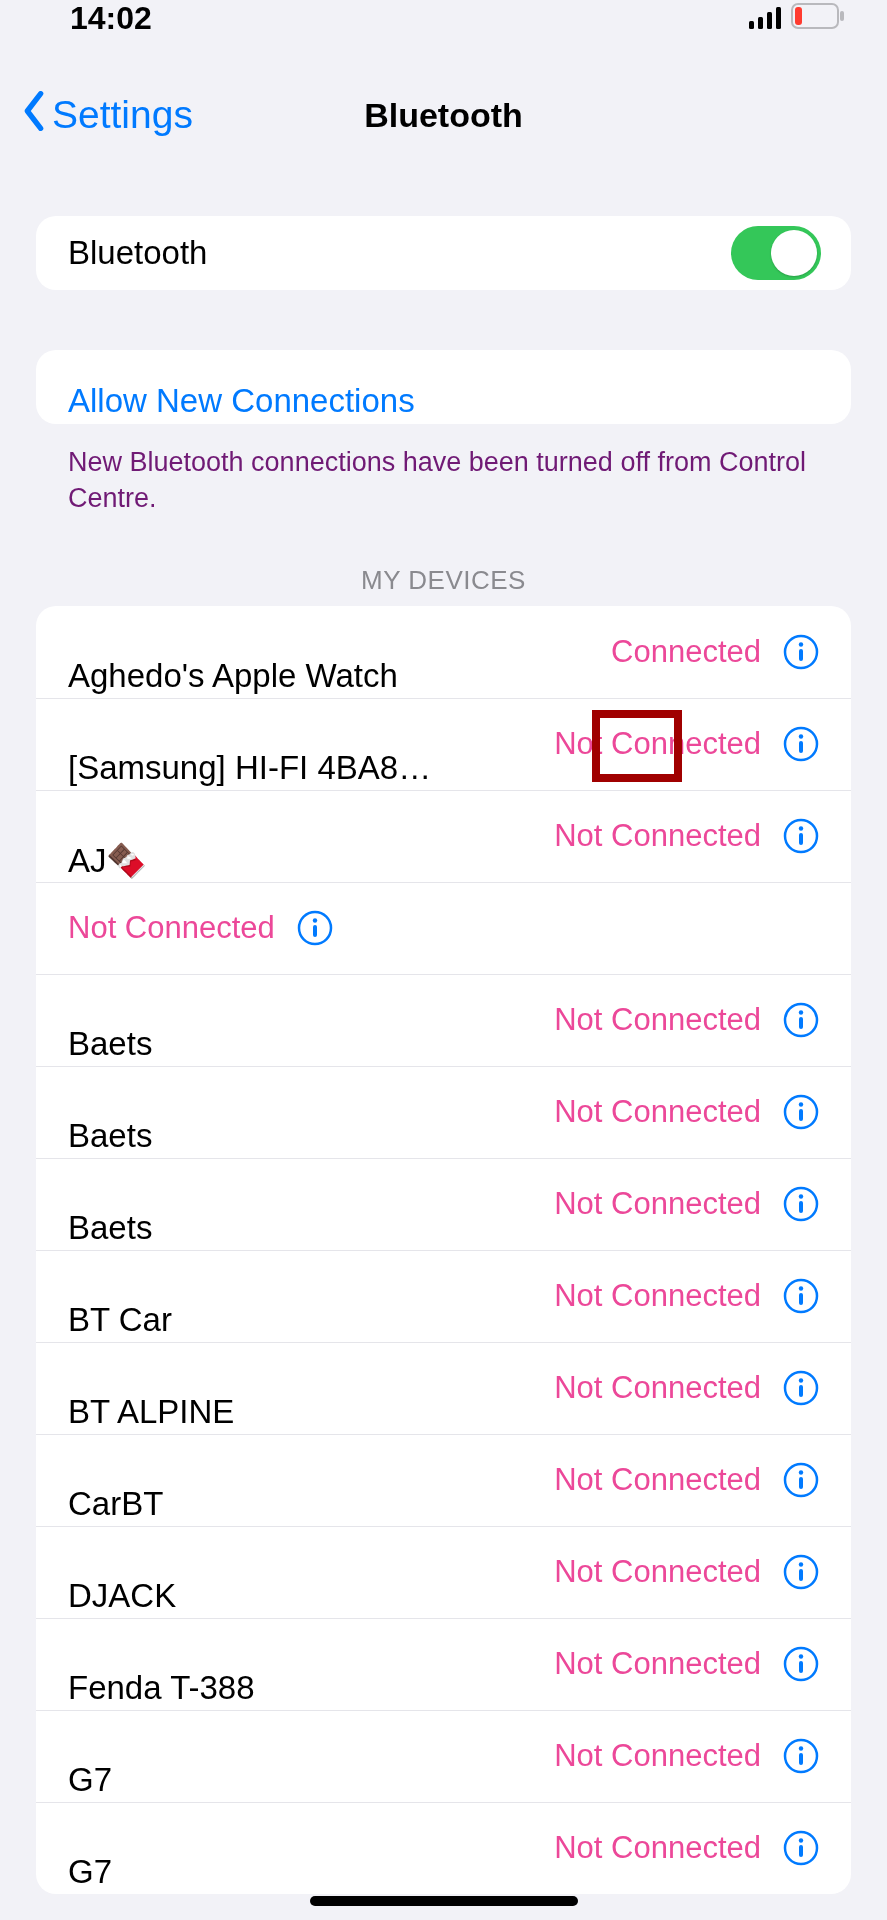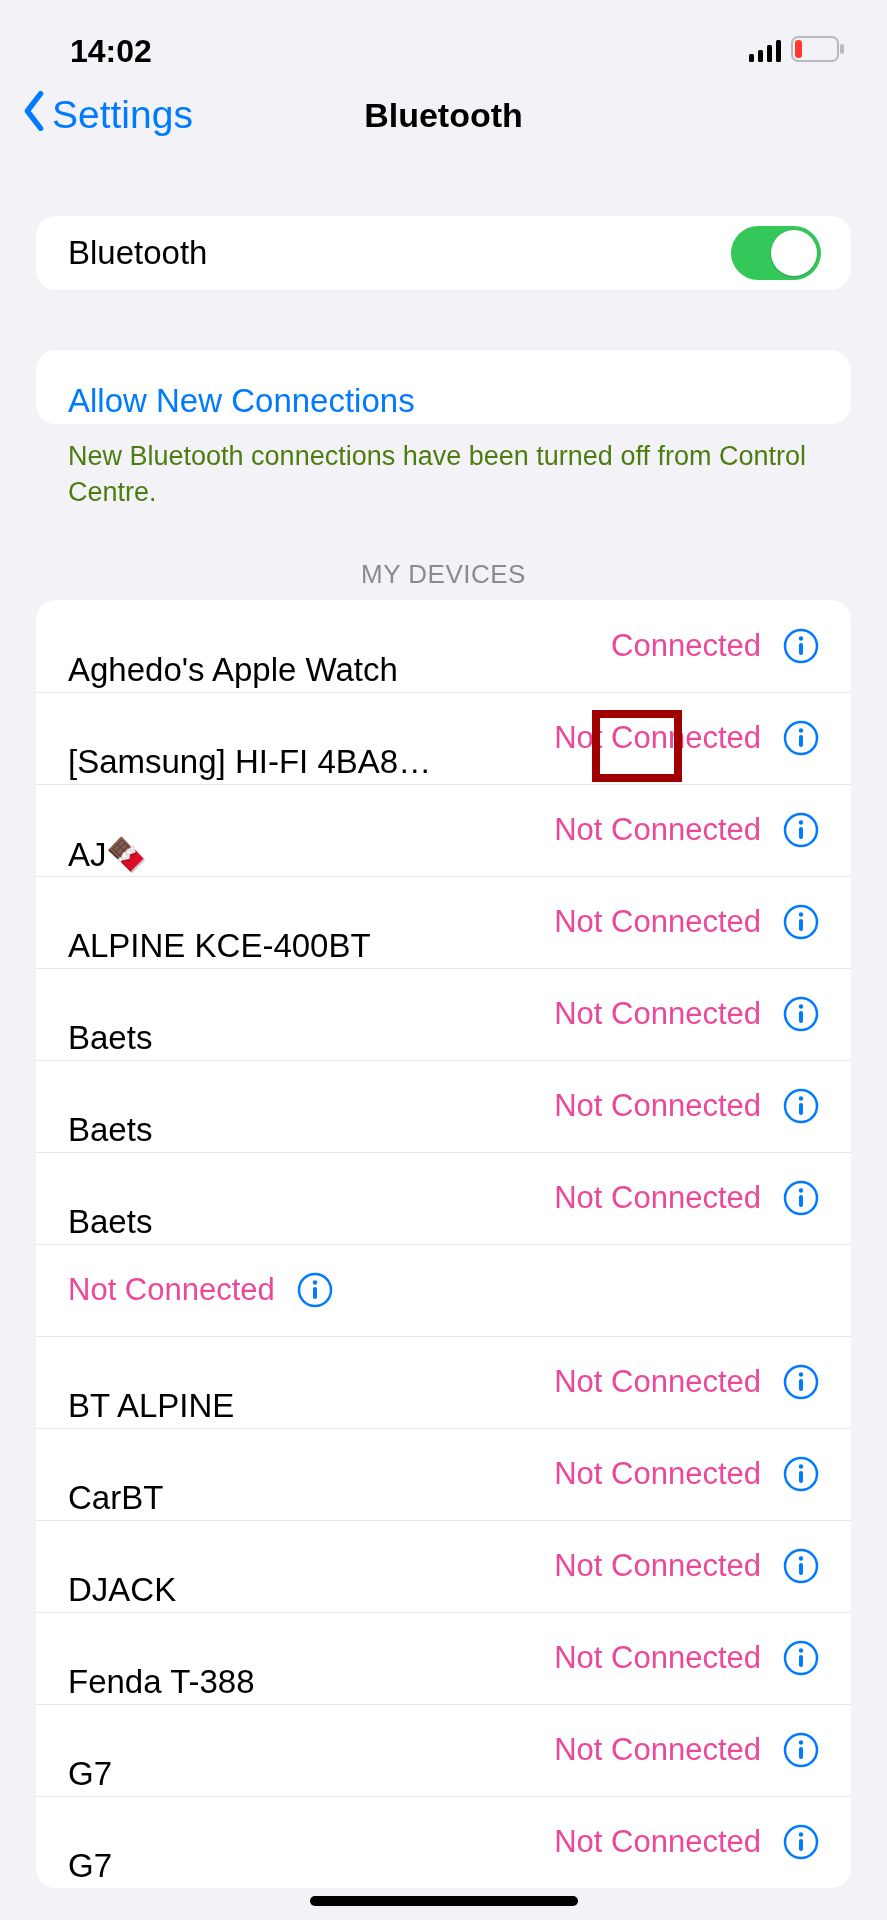--- a/index.html
+++ b/index.html
@@ -9,21 +9,21 @@
     background: #f2f2f7;
     color: #000;
     overflow: hidden;
     -webkit-font-smoothing: antialiased;
   }
 
   
   .status-bar {
     height: 70px;
     display: flex;
-    align-items: flex-end;
+    align-items: flex-start;
     justify-content: space-between;
     padding: 0 40px 0 70px;
     font-size: 32px;
     font-weight: 600;
   }
   .status-right { display: flex; align-items: center; gap: 8px; }
 
   
   .nav-bar {
     height: 90px;
@@ -84,25 +84,25 @@
     position: absolute;
     right: 4px; top: 4px;
     width: 46px; height: 46px;
     border-radius: 50%;
     background: #fff;
     box-shadow: 0 1px 2px rgba(0,0,0,.2);
   }
 
   
   .group-footer {
-    color: #4d7c0f;
+    color: #701a75;
     font-size: 27px;
     line-height: 1.35;
     padding: 12px 52px 0 52px;
-    margin: 2px 16px;
+    margin: 8px 16px;
   }
 
   
   .section-header {
     color: #8a8a8f;
     font-size: 26px;
     letter-spacing: 0.5px;
     padding: 0 52px 10px 52px;
     margin: 48px 16px 0 16px;
     text-align: center;
@@ -230,21 +230,20 @@
           <span class="row-status">Not Connected</span>
           <span class="info-btn">
             <svg viewBox="0 0 36 36">
               <circle cx="18" cy="18" r="16" fill="none" stroke="#007aff" stroke-width="2.5"></circle>
               <circle cx="18" cy="10.5" r="2.2" fill="#007aff"></circle>
               <rect x="16" y="15" width="4" height="12" rx="2" fill="#007aff"></rect>
             </svg>
           </span>
         </div>
         <div class="row device-row">
-          <span class="row-label">ALPINE KCE-400BT</span>
           <span class="row-status">Not Connected</span>
           <span class="info-btn">
             <svg viewBox="0 0 36 36">
               <circle cx="18" cy="18" r="16" fill="none" stroke="#007aff" stroke-width="2.5"></circle>
               <circle cx="18" cy="10.5" r="2.2" fill="#007aff"></circle>
               <rect x="16" y="15" width="4" height="12" rx="2" fill="#007aff"></rect>
             </svg>
           </span>
         </div>
         <div class="row device-row">
@@ -274,20 +273,21 @@
           <span class="row-status">Not Connected</span>
           <span class="info-btn">
             <svg viewBox="0 0 36 36">
               <circle cx="18" cy="18" r="16" fill="none" stroke="#007aff" stroke-width="2.5"></circle>
               <circle cx="18" cy="10.5" r="2.2" fill="#007aff"></circle>
               <rect x="16" y="15" width="4" height="12" rx="2" fill="#007aff"></rect>
             </svg>
           </span>
         </div>
         <div class="row device-row">
+          <span class="row-label">BT Car</span>
           <span class="row-status">Not Connected</span>
           <span class="info-btn">
             <svg viewBox="0 0 36 36">
               <circle cx="18" cy="18" r="16" fill="none" stroke="#007aff" stroke-width="2.5"></circle>
               <circle cx="18" cy="10.5" r="2.2" fill="#007aff"></circle>
               <rect x="16" y="15" width="4" height="12" rx="2" fill="#007aff"></rect>
             </svg>
           </span>
         </div>
         <div class="row device-row">

